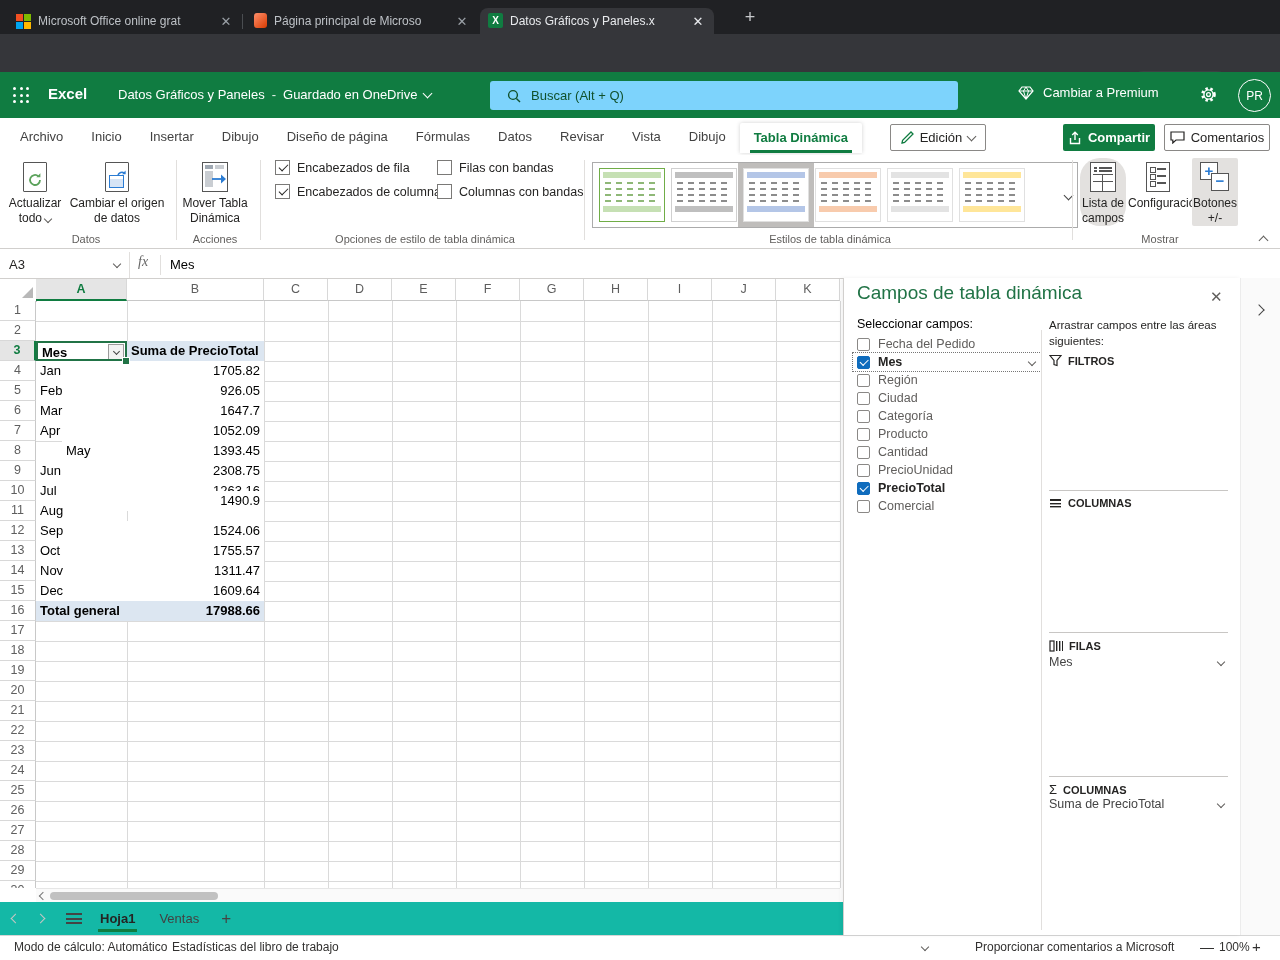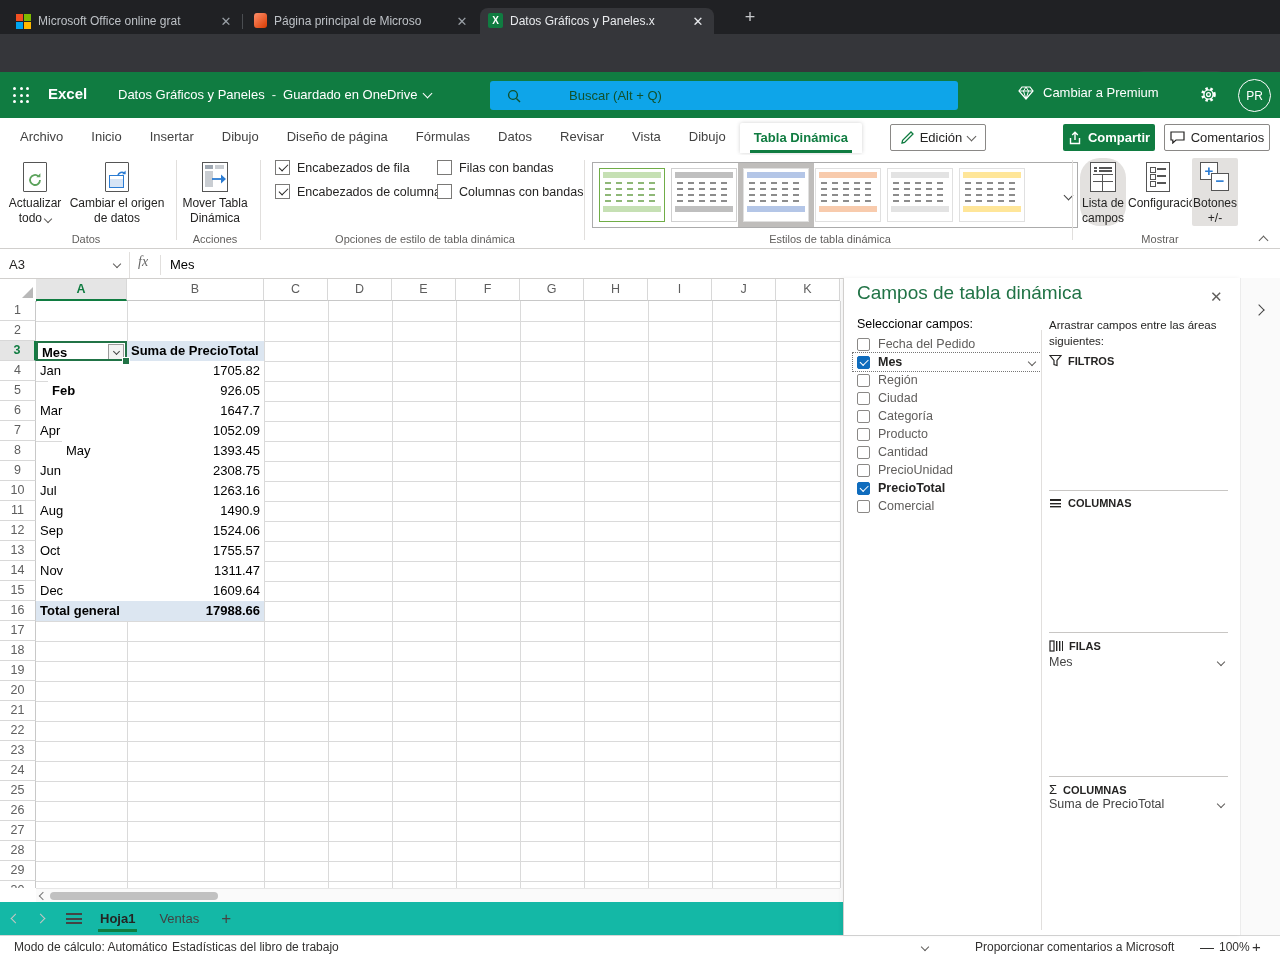--- a/index.html
+++ b/index.html
@@ -24,21 +24,21 @@
   .lock{position:relative;width:9px;height:7px;background:#9AA0A6;border-radius:1px;margin:3px 10px 0 14px;flex:none;}
   .lock::before{content:'';position:absolute;left:1px;top:-5px;width:5px;height:5px;border:1.5px solid #9AA0A6;border-bottom:none;border-radius:4px 4px 0 0;}
   .incog{position:absolute;left:1128px;top:37px;width:104px;height:31px;background:#3C4043;border-radius:16px;display:flex;align-items:center;}
   .incog .lbl{color:#E8EAED;font-size:13px;margin-left:7px;}
   
   .xhead{position:absolute;left:0;top:72px;width:1280px;height:46px;background:#107C41;}
   .waffle{position:absolute;left:13px;top:15px;width:17px;height:17px;display:grid;grid-template-columns:repeat(3,1fr);gap:3px;}
   .waffle i{width:3px;height:3px;background:#fff;border-radius:50%;}
   .xhead .app-name{position:absolute;left:48px;top:13px;color:#fff;font-size:15px;font-weight:bold;}
   .xhead .doc{position:absolute;left:118px;top:15px;color:#fff;font-size:13px;display:flex;align-items:center;gap:7px;}
-  .searchbox{position:absolute;left:490px;top:9px;width:468px;height:29px;background:#0ea5e9;border-radius:3px;display:flex;align-items:center;gap:38px;}
+  .searchbox{position:absolute;left:490px;top:9px;width:468px;height:29px;background:#7dd3fc;border-radius:3px;display:flex;align-items:center;}
   .searchbox input{background:transparent;border:none;outline:none;font-size:13px;color:#11512C;width:380px;font-family:"Liberation Sans",sans-serif;}
   .searchbox input::placeholder{color:#11512C;opacity:1;}
   .premium{position:absolute;left:1018px;top:13px;color:#fff;font-size:13px;display:flex;align-items:center;gap:9px;}
   .avatar{position:absolute;left:1238px;top:7px;width:31px;height:31px;border:1.5px solid #fff;border-radius:50%;color:#fff;font-size:12px;display:flex;align-items:center;justify-content:center;}
   
   .menubar{position:absolute;left:0;top:118px;width:1280px;height:37px;background:#fff;display:flex;align-items:center;}
   .menu-tab{font-size:13px;color:#424242;padding:0 14px;height:32px;line-height:32px;position:relative;}
   .menu-tab.active{color:#107C41;font-weight:bold;background:#fff;box-shadow:0 0 4px rgba(0,0,0,.18);border-radius:2px 2px 0 0;height:30px;line-height:30px;margin-top:2px;}
   .menu-tab.active::after{content:'';position:absolute;left:10px;right:10px;bottom:0;height:3px;background:#107C41;}
   .pillbtn{position:absolute;top:124px;height:27px;border-radius:2px;box-sizing:border-box;display:flex;align-items:center;justify-content:center;gap:6px;font-size:13px;}
@@ -520,34 +520,34 @@
       <div class="hline" style="left: 36px; top: 542px; width: 804px;"></div>
       <div class="hline" style="left: 36px; top: 562px; width: 804px;"></div>
       <div class="hline" style="left: 36px; top: 582px; width: 804px;"></div>
       <div class="hline" style="left: 36px; top: 602px; width: 804px;"></div>
       <div class="cell hdr txt selcell" style="left: 36px; top: 62px; width: 91px; height: 20px;">Mes<div class="filterbtn" style="right: 1px; top: 1px;">
           <div class="chev down" style="width: 4px; height: 4px; color: rgb(68, 68, 68); margin-top: -2px;"></div>
         </div></div>
       <div class="cell hdr txt fill" style="left: 127px; top: 62px; width: 137px; height: 20px;">Suma de PrecioTotal</div>
       <div class="cell txt" style="left: 36px; top: 82px; width: 91px; height: 20px;">Jan</div>
       <div class="cell num" style="left: 127px; top: 82px; width: 137px; height: 20px;">1705.82</div>
-      <div class="cell txt" style="left: 48px; top: 102px; width: 91px; height: 20px; font-weight: bold;">Feb</div>
+      <div class="cell txt" style="left: 36px; top: 102px; width: 91px; height: 20px;">Feb</div>
       <div class="cell num" style="left: 127px; top: 102px; width: 137px; height: 20px;">926.05</div>
       <div class="cell txt" style="left: 36px; top: 122px; width: 91px; height: 20px;">Mar</div>
       <div class="cell num" style="left: 127px; top: 122px; width: 137px; height: 20px;">1647.7</div>
       <div class="cell txt" style="left: 36px; top: 142px; width: 91px; height: 20px;">Apr</div>
       <div class="cell num" style="left: 127px; top: 142px; width: 137px; height: 20px;">1052.09</div>
       <div class="cell txt" style="left: 36px; top: 162px; width: 91px; height: 20px; margin-left: 26px;">May</div>
       <div class="cell num" style="left: 127px; top: 162px; width: 137px; height: 20px;">1393.45</div>
       <div class="cell txt" style="left: 36px; top: 182px; width: 91px; height: 20px;">Jun</div>
       <div class="cell num" style="left: 127px; top: 182px; width: 137px; height: 20px;">2308.75</div>
       <div class="cell txt" style="left: 36px; top: 202px; width: 91px; height: 20px;">Jul</div>
       <div class="cell num" style="left: 127px; top: 202px; width: 137px; height: 20px;">1263.16</div>
       <div class="cell txt" style="left: 36px; top: 222px; width: 91px; height: 20px;">Aug</div>
-      <div class="cell num" style="left: 127px; top: 222px; width: 137px; height: 20px;">1490.9</div>
+      <div class="cell num" style="left: 127px; top: 212px; width: 137px; height: 20px;">1490.9</div>
       <div class="cell txt" style="left: 36px; top: 242px; width: 91px; height: 20px;">Sep</div>
       <div class="cell num" style="left: 127px; top: 242px; width: 137px; height: 20px;">1524.06</div>
       <div class="cell txt" style="left: 36px; top: 262px; width: 91px; height: 20px;">Oct</div>
       <div class="cell num" style="left: 127px; top: 262px; width: 137px; height: 20px;">1755.57</div>
       <div class="cell txt" style="left: 36px; top: 282px; width: 91px; height: 20px;">Nov</div>
       <div class="cell num" style="left: 127px; top: 282px; width: 137px; height: 20px;">1311.47</div>
       <div class="cell txt" style="left: 36px; top: 302px; width: 91px; height: 20px;">Dec</div>
       <div class="cell num" style="left: 127px; top: 302px; width: 137px; height: 20px;">1609.64</div>
       <div class="cell hdr txt fill" style="left: 36px; top: 322px; width: 91px; height: 20px;">Total general</div>
       <div class="cell hdr num fill" style="left: 127px; top: 322px; width: 137px; height: 20px;">17988.66</div>

